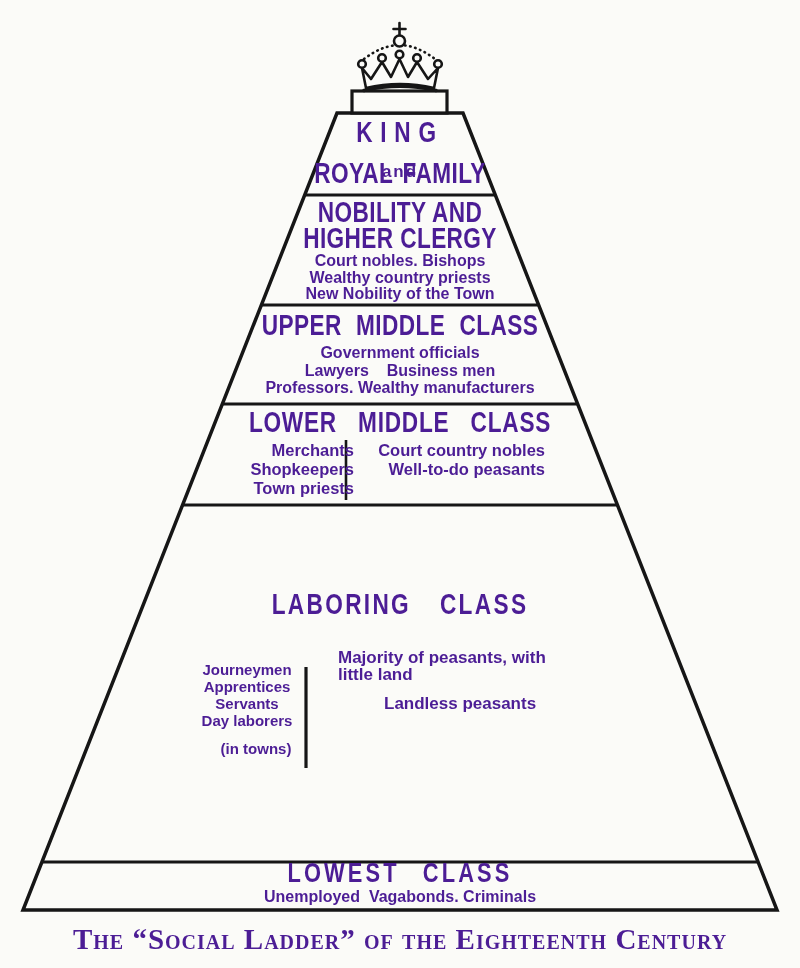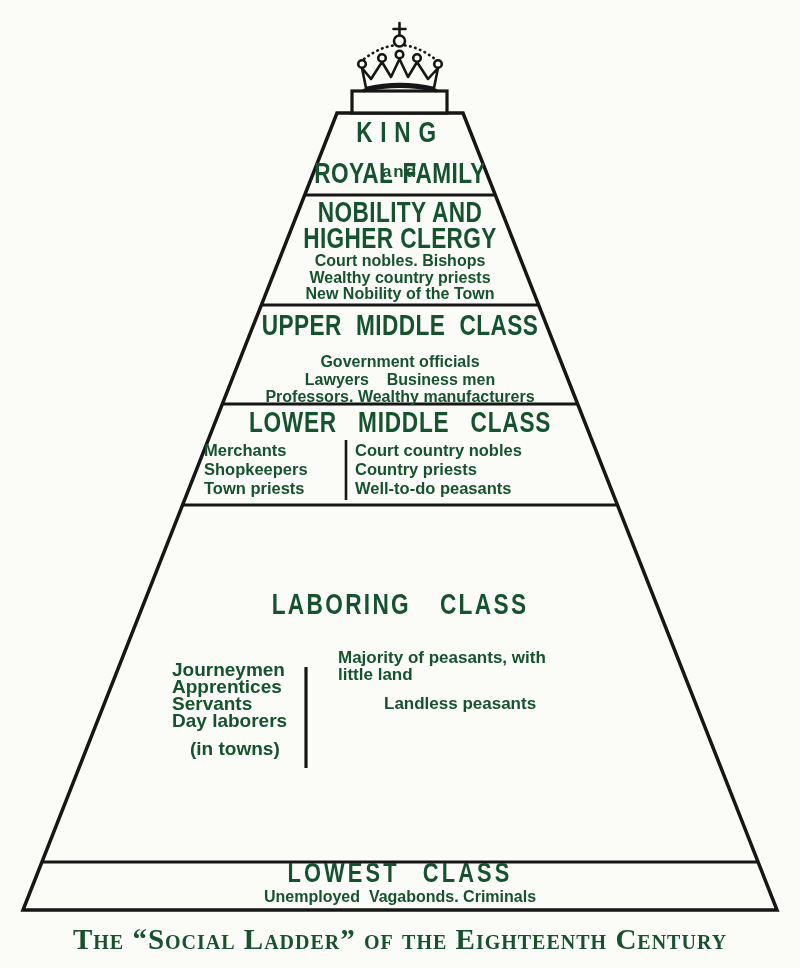--- a/index.html
+++ b/index.html
@@ -1,44 +1,44 @@
 <!DOCTYPE html>
 <html><head>
 <meta charset="utf-8">
 <style>
   html,body{margin:0;padding:0;background:#fbfbf8;}
   .stage{
     position:relative;width:800px;height:968px;background:#fbfbf8;
-    font-family:"Liberation Sans","DejaVu Sans",sans-serif;color:#14532d;
+    font-family:"Liberation Sans","DejaVu Sans",sans-serif;color:#4c1d95;
     overflow:hidden;
   }
   .stage svg{position:absolute;left:0;top:0;}
   .t{position:absolute;left:0;width:800px;text-align:center;font-weight:bold;white-space:nowrap;}
   .narrow{transform:scaleX(0.78);transform-origin:50% 50%;}
   .pre{white-space:pre;}
 
   .king1{top:117px;font-size:29px;line-height:30px;letter-spacing:10px;}
   .king2{top:163px;font-size:17px;line-height:18px;letter-spacing:2px;}
   .king3{top:158px;font-size:29px;line-height:30px;letter-spacing:.5px;word-spacing:4px;}
 
   .nob1{top:198px;font-size:29px;line-height:28px;letter-spacing:.5px;}
   .nob2{top:224px;font-size:29px;line-height:28px;letter-spacing:.5px;}
   .nobd{top:253px;font-size:16px;line-height:16.5px;}
   .nobd div{white-space:nowrap;}
 
   .upt{top:310px;font-size:29px;line-height:30px;letter-spacing:.5px;word-spacing:10px;}
-  .upd{top:344px;font-size:16px;line-height:17.5px;margin-top:9px;}
+  .upd{top:344px;font-size:16px;line-height:17.5px;}
 
   .lmt{top:407px;font-size:29px;line-height:30px;letter-spacing:1px;word-spacing:18px;}
-  .col{position:absolute;font-size:16.5px;line-height:19px;font-weight:bold;text-align:left;}
+  .col{position:absolute;font-size:16.5px;line-height:19px;font-weight:bold;text-align:right;}
   .lm-left{top:441px;left:204px;width:150px;}
   .lm-right{top:441px;left:355px;width:190px;}
 
   .lbt{top:589px;font-size:29px;line-height:30px;letter-spacing:3px;word-spacing:26px;}
-  .lb-left{top:661px;left:172px;width:150px;text-align:left;font-size:19px;line-height:17px;}
+  .lb-left{top:661px;left:172px;width:150px;text-align:center;font-size:15px;line-height:17px;}
   .lb-note{margin-top:11px;padding-left:18px;}
   .lb-right{top:649px;left:338px;width:300px;text-align:left;font-size:17px;line-height:17px;}
   .lb-item{margin-top:12px;padding-left:46px;}
 
   .lot{top:859px;font-size:28px;line-height:28px;letter-spacing:4px;word-spacing:18px;}
   .lod{top:888px;font-size:16px;line-height:17px;}
 
   .caption{
     top:923px;font-family:"Liberation Serif","DejaVu Serif",serif;
     font-variant:small-caps;font-size:29px;line-height:32px;font-weight:bold;
@@ -102,21 +102,20 @@
   </div>
 
   <div class="t narrow lmt">LOWER MIDDLE CLASS</div>
   <div class="col lm-left">
     <div>Merchants</div>
     <div>Shopkeepers</div>
     <div>Town priests</div>
   </div>
   <div class="col lm-right">
     <div>Court country nobles</div>
-    <div>Country priests</div>
     <div>Well-to-do peasants</div>
   </div>
 
   <div class="t narrow lbt">LABORING CLASS</div>
   <div class="col lb-left">
     <div>Journeymen</div>
     <div>Apprentices</div>
     <div>Servants</div>
     <div>Day laborers</div>
     <div class="lb-note">(in towns)</div>

